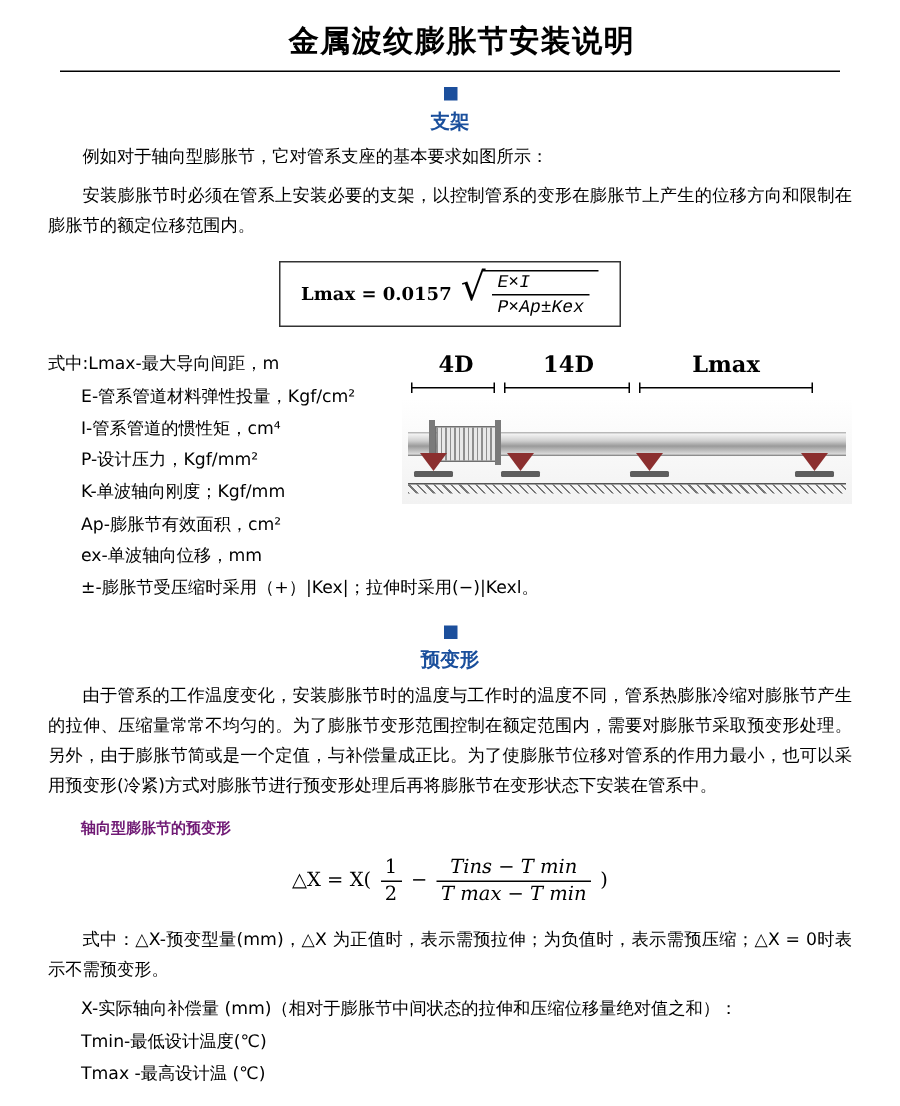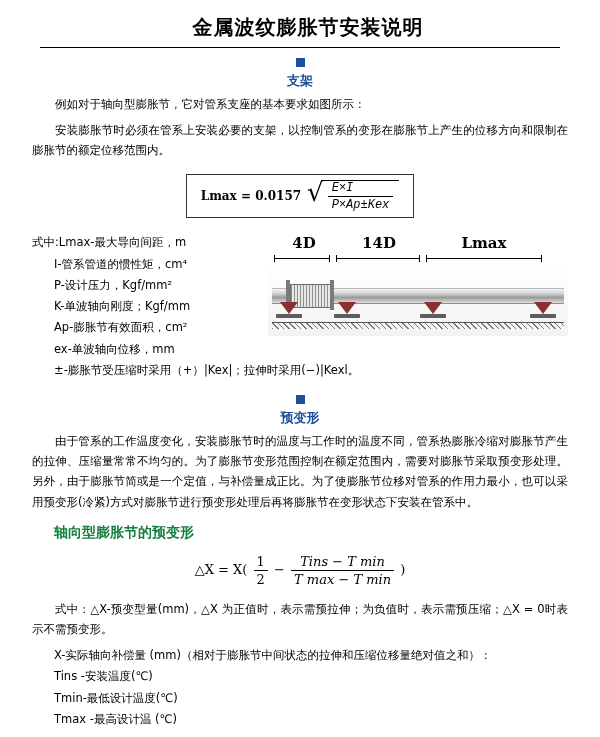--- a/index.html
+++ b/index.html
@@ -56,23 +56,23 @@
     gap: 5px;
     flex-direction: column;
   }
   .sq {
     display: inline-block;
     width: 9px;
     height: 9px;
     background: #1c4f9c;
   }
   .sub-head {
-    color: #15803d;
+    color: #701a75;
     font-weight: bold;
-    font-size: 14px;
+    font-size: 10px;
     margin: 12px 0 6px 0;
     padding-left: 22px;
   }
   .eq-box {
     margin: 8px auto 10px auto;
     border: 1px solid #333;
     padding: 5px 14px;
     display: inline-block;
     background: #fff;
   }
@@ -319,20 +319,21 @@
           <div class="support" style="left:262px;">
             <div class="tri"></div>
             <div class="base"></div>
           </div>
           <div class="hatch"></div>
         </div>
       </div>
 
       <div class="def-list">
         <div class="d lvl1">式中:Lmax-最大导向间距，m</div>
+        <div class="d lvl2">E-管系管道材料弹性投量，Kgf/cm²</div>
         <div class="d lvl2">I-管系管道的惯性矩，cm⁴</div>
         <div class="d lvl2">P-设计压力，Kgf/mm²</div>
         <div class="d lvl2">K-单波轴向刚度；Kgf/mm</div>
         <div class="d lvl2">Ap-膨胀节有效面积，cm²</div>
         <div class="d lvl2">ex-单波轴向位移，mm</div>
         <div class="d lvl2">±-膨胀节受压缩时采用（+）|Kex|；拉伸时采用(−)|Kexl。</div>
       </div>
     </div>
 
 
@@ -358,20 +359,19 @@
           <span class="d2">T max − T min</span>
         </span>
         <span>)</span>
       </span>
     </div>
 
     <p class="body indent">式中：△X-预变型量(mm)，△X 为正值时，表示需预拉伸；为负值时，表示需预压缩；△X = 0时表示不需预变形。</p>
 
     <div class="def-list" style="padding-left:22px;">
       <div class="d">X-实际轴向补偿量 (mm)（相对于膨胀节中间状态的拉伸和压缩位移量绝对值之和）：</div>
-      <div class="d">Tins -安装温度(℃)</div>
       <div class="d">Tmin-最低设计温度(℃)</div>
       <div class="d">Tmax -最高设计温 (℃)</div>
 
     </div>
 
   </div>
 </div>
 
 </body></html>

